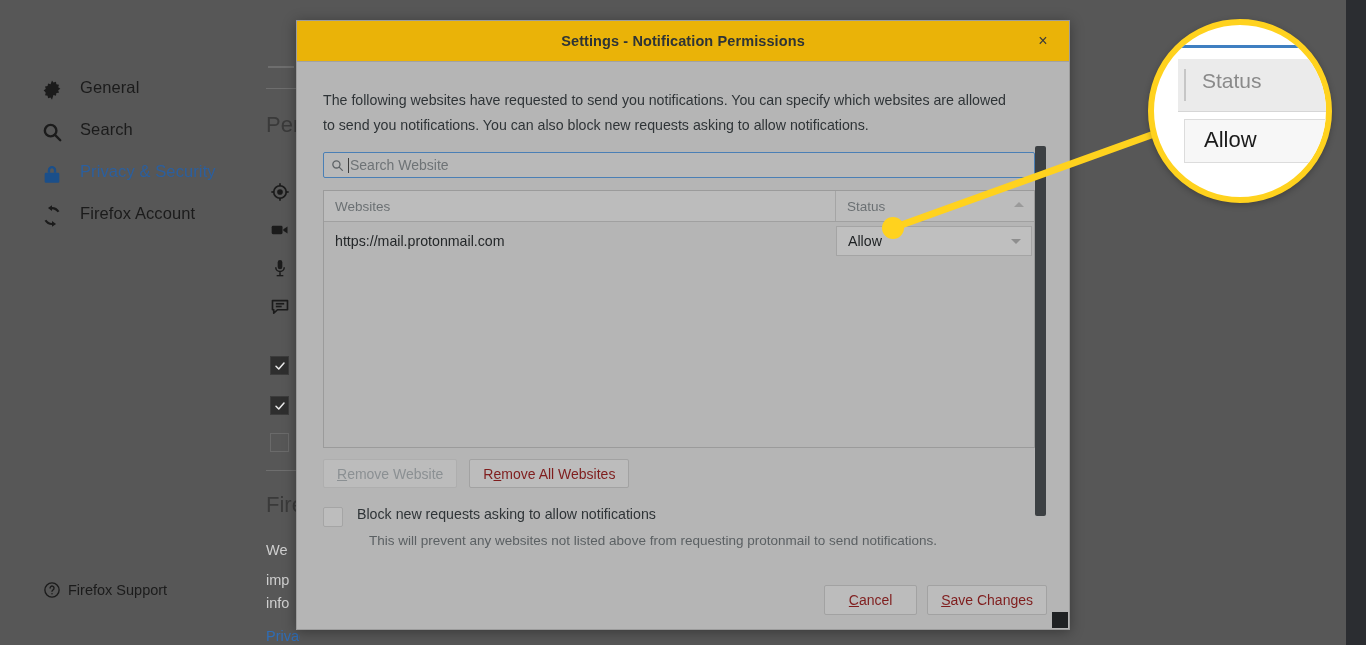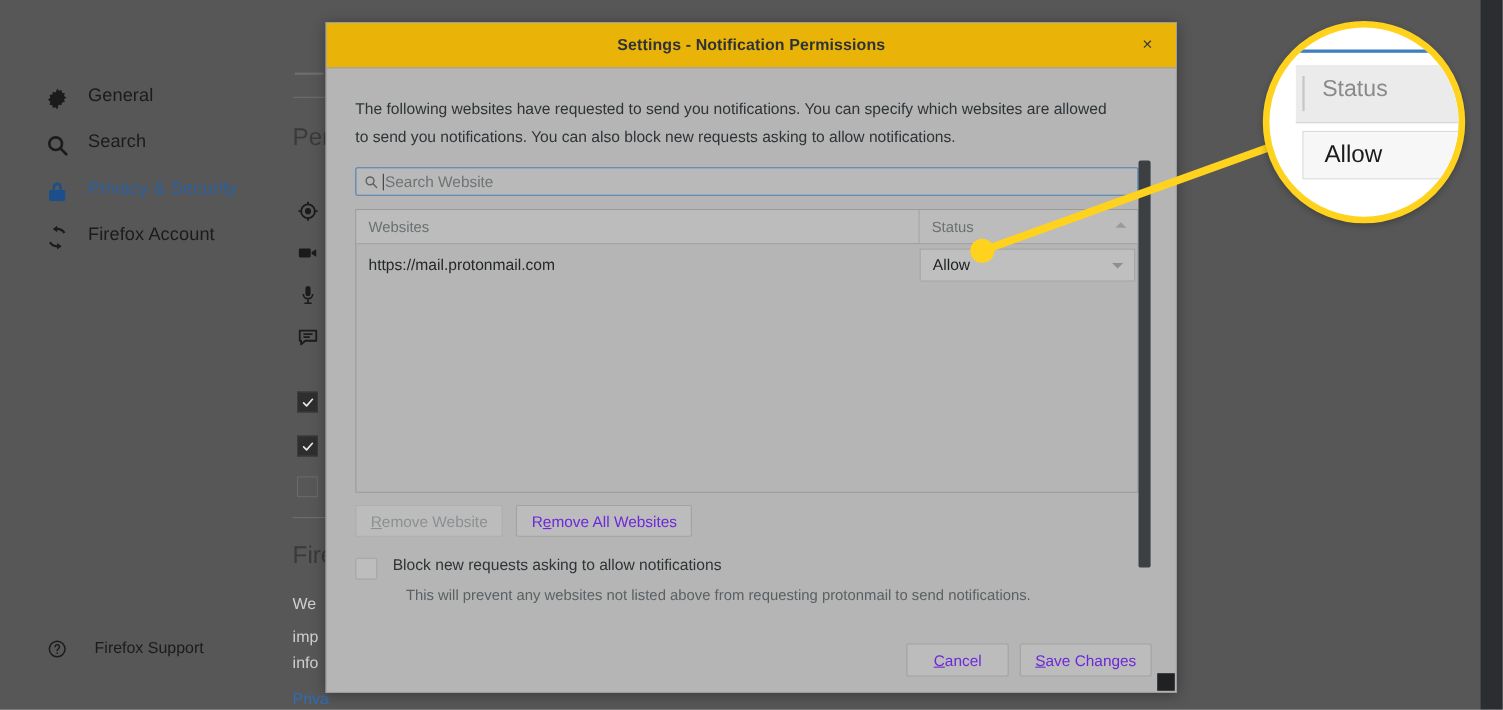--- a/index.html
+++ b/index.html
@@ -13,21 +13,21 @@
   
   #bg-page{position:absolute;inset:0;background:#575757;}
   #bg-rightstrip{position:absolute;right:0;top:0;width:20px;height:645px;background:#2b2d31;}
 
   .bg-nav{position:absolute;left:40px;top:78px;width:240px;}
   .bg-nav-item{display:flex;align-items:flex-start;height:42px;gap:16px;}
   .bg-nav-icon{width:24px;height:24px;display:flex;align-items:center;justify-content:center;flex:0 0 24px;}
   .bg-nav-label{font-size:16.5px;color:#1b1b1b;letter-spacing:.1px;}
   .bg-nav-item.active .bg-nav-label{color:#2b5f9e;}
 
-  .bg-support{position:absolute;left:40px;top:578px;display:flex;align-items:center;gap:22px;}
+  .bg-support{position:absolute;left:40px;top:578px;display:flex;align-items:center;gap:4px;}
   .bg-support-label{font-size:14.5px;color:#1b1b1b;}
 
   
   .bg-col{position:absolute;left:266px;top:0;width:34px;height:645px;overflow:hidden;}
   .bg-h2{position:absolute;left:0;top:112px;font-size:22px;color:#3a3a3a;white-space:nowrap;}
   .bg-h2b{position:absolute;left:0;top:492px;font-size:22px;color:#3a3a3a;white-space:nowrap;}
   .bg-pi{position:absolute;left:4px;width:22px;height:22px;}
   .bg-chk{position:absolute;left:4px;width:17px;height:17px;border:1px solid #3c3c3c;background:#2e2e2e;
           display:flex;align-items:center;justify-content:center;}
   .bg-chk.off{background:transparent;border:1px solid #6a6a6a;}
@@ -88,21 +88,21 @@
   .status-select{width:196px;height:30px;background:#bfbfbf;border:1px solid #a4a4a4;
                  display:flex;align-items:center;position:relative;box-sizing:border-box;}
   .status-select .txt{font-size:14.2px;color:#1d2022;padding-left:11px;}
   .status-select .chev{position:absolute;right:10px;top:12px;width:0;height:0;
                        border-left:5px solid transparent;border-right:5px solid transparent;
                        border-top:5px solid #8e8e8e;}
 
   
   #btnrow{margin-top:11px;display:flex;gap:12px;}
   .btn{height:29px;background:#bcbcbc;border:1px solid #a2a2a2;border-radius:2px;
-       font-family:inherit;font-size:14px;color:#6d28d9;padding:0 13px;cursor:pointer;
+       font-family:inherit;font-size:14px;color:#7f1d1d;padding:0 13px;cursor:pointer;
        display:flex;align-items:center;}
   .btn.disabled{color:#8b9093;border-color:#aeaeae;cursor:default;}
   .btn u{text-decoration:underline;}
 
   
   #blockrow{margin-top:18px;display:flex;align-items:flex-start;gap:14px;}
   #block-chk{width:18px;height:18px;background:#bdbdbd;border:1px solid #a5a5a5;border-radius:2px;
              flex:0 0 18px;margin-top:1px;cursor:pointer;}
   #block-label{font-size:14.2px;color:#2f3437;}
   #block-desc{margin-top:4px;margin-left:46px;font-size:13.5px;line-height:19px;color:#5b6063;}

